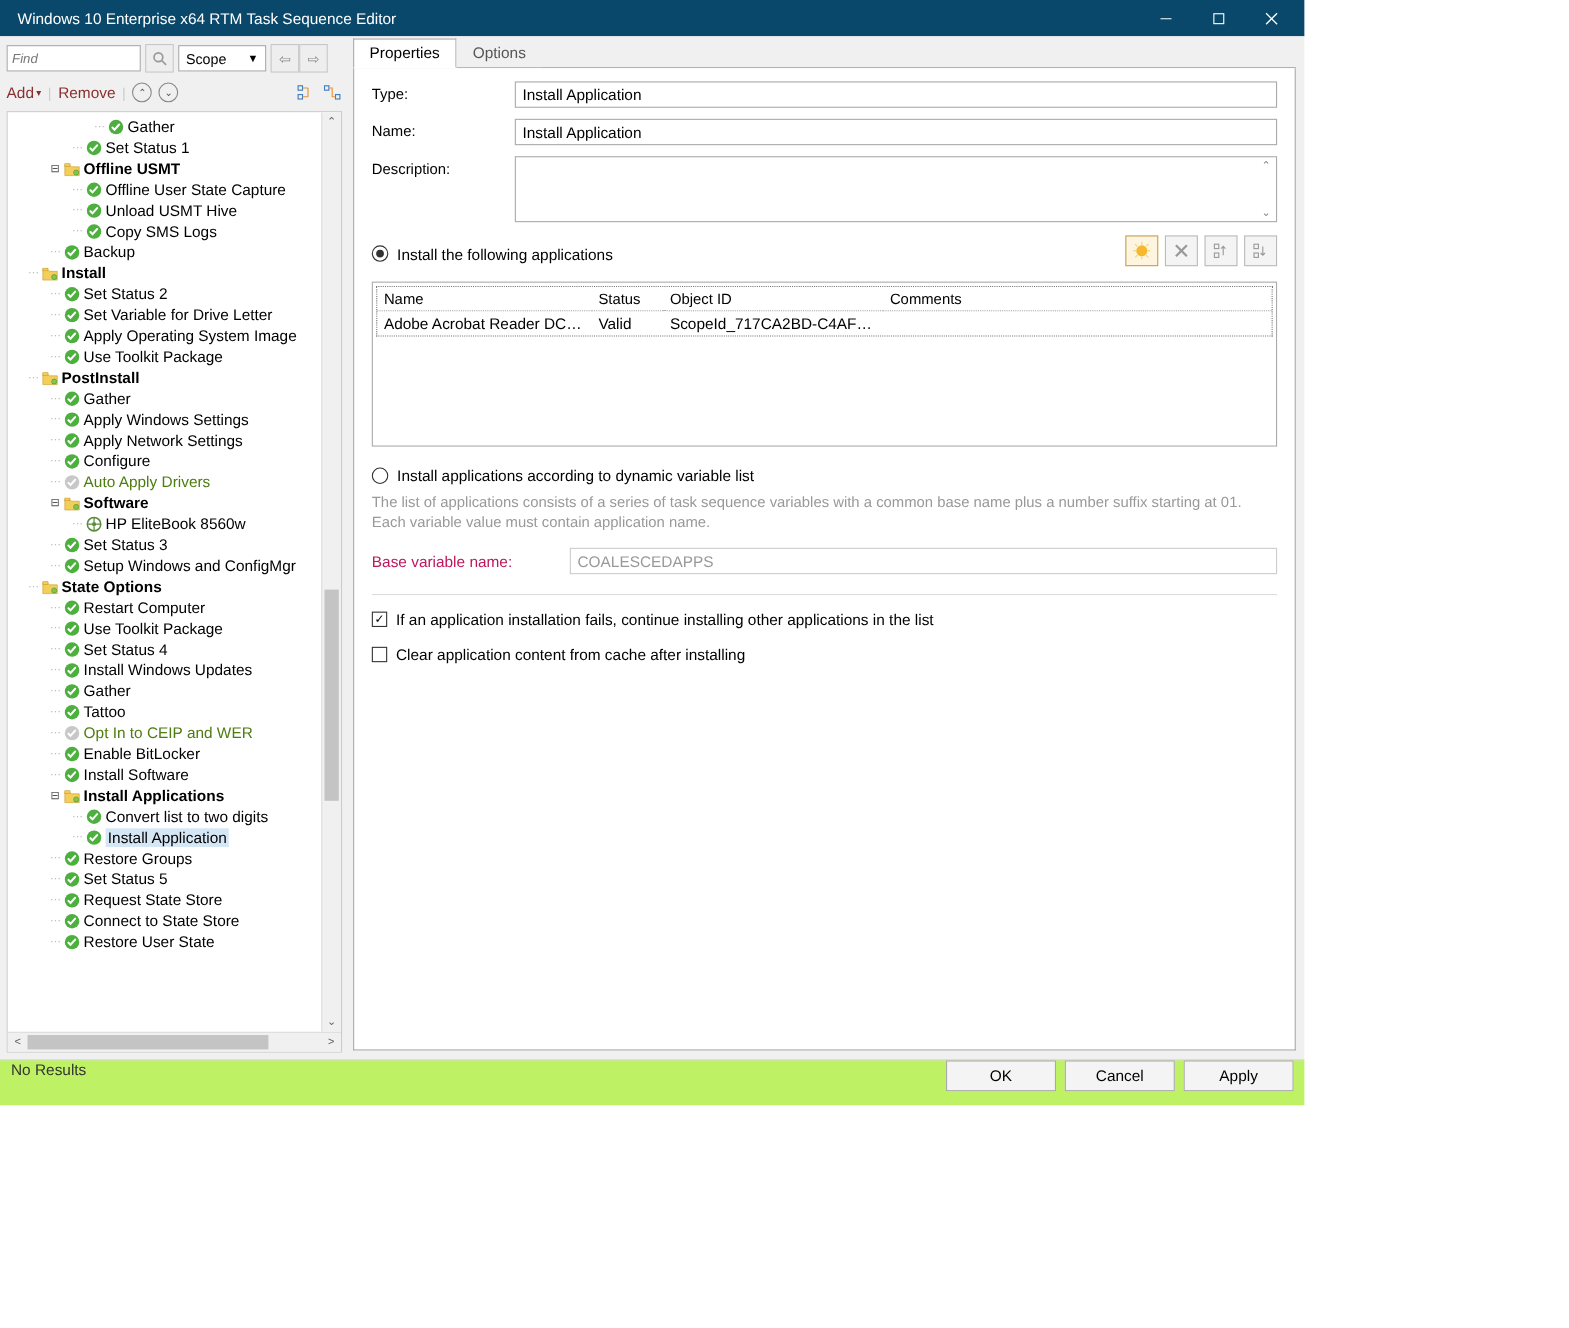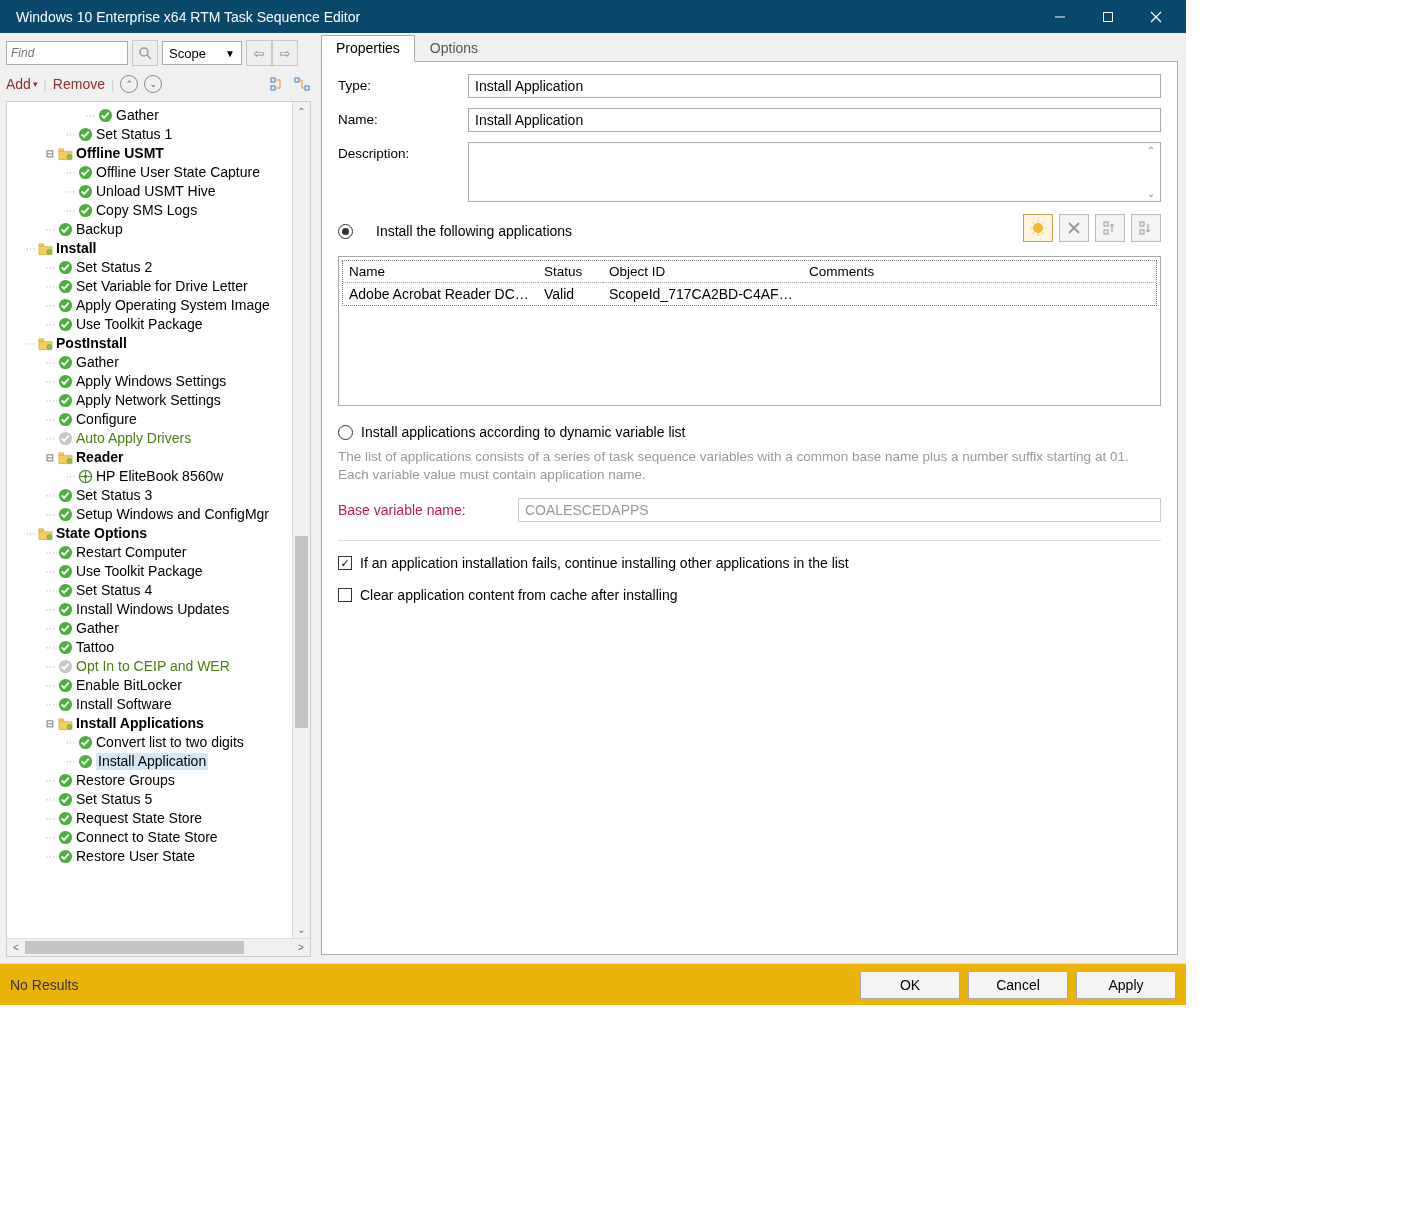--- a/index.html
+++ b/index.html
@@ -381,23 +381,23 @@
 .checkbox.checked::after {
   content: '✓';
   font-size: 11px;
   line-height: 1;
 }
 .check-label { font-size: 14px; }
 
 .footer {
   height: 42px;
   display: flex;
-  align-items: center;
+  align-items: flex-start;
   padding: 0 10px;
-  background: #eab308;
+  background: #bef264;
   border-top: 1px solid #ddd;
 }
 .footer-status { flex: 1; font-size: 14px; color: #333; }
 .footer-btns { display: flex; gap: 8px; }
 .footer-btn {
   width: 100px;
   height: 28px;
   border: 1px solid #aaa;
   background: #f4f4f4;
   font-size: 14px;
@@ -691,21 +691,21 @@
             <div class="tree-node bold">
               <span class="ind" style="width:32px"></span>
               <span class="expander">⊟</span>
               <span class="node-icon folder-icon">
                 <svg viewBox="0 0 16 14">
                   <path d="M1 3 h5 l1.5 1.5 H15 V13 H1 Z" fill="#f3cf5a" stroke="#c99a2e" stroke-width="0.6"></path>
                   <rect x="1" y="1.5" width="5" height="2.5" fill="#f3cf5a" stroke="#c99a2e" stroke-width="0.6"></rect>
                   <circle cx="12" cy="10" r="2.5" fill="#7ec850" stroke="#4a8a2a" stroke-width="0.5"></circle>
                 </svg>
               </span>
-              <span class="node-label">Reader</span>
+              <span class="node-label">Software</span>
             </div>
             <div class="tree-node">
               <span class="ind" style="width:52px"></span>
               <span class="dots" style="width:14px;display:inline-block;text-align:center;">⋯</span>
               <span class="node-icon driver-icon">
                 <svg viewBox="0 0 16 16">
                   <circle cx="8" cy="8" r="6.5" fill="none" stroke="#5a8a3a" stroke-width="1.5"></circle>
                   <circle cx="8" cy="8" r="2" fill="#5a8a3a"></circle>
                   <line x1="8" y1="1.5" x2="8" y2="6" stroke="#5a8a3a" stroke-width="1.2"></line>
                   <line x1="8" y1="10" x2="8" y2="14.5" stroke="#5a8a3a" stroke-width="1.2"></line>
@@ -977,21 +977,21 @@
         <div class="form-textarea">
           <div class="form-textarea-inner"></div>
           <div class="textarea-scroll">
               <span>⌃</span>
               <span>⌄</span>
             </div>
         </div>
       </div>
 
       <div class="radio-row">
-        <div style="flex:1; display:flex; align-items:flex-end; gap:23px;">
+        <div style="flex:1; display:flex; align-items:flex-start; gap:8px;">
           <div class="radio selected"></div>
           <div class="radio-label">Install the following applications</div>
         </div>
         <div class="apps-toolbar">
           <div class="apps-btn enabled">
             <svg width="16" height="16" viewBox="0 0 16 16">
                 <circle cx="8" cy="8" r="5" fill="#f5b82e"></circle>
                 <g stroke="#f5d070" stroke-width="1">
                   <line x1="8" y1="0" x2="8" y2="3"></line>
                   <line x1="8" y1="13" x2="8" y2="16"></line>

